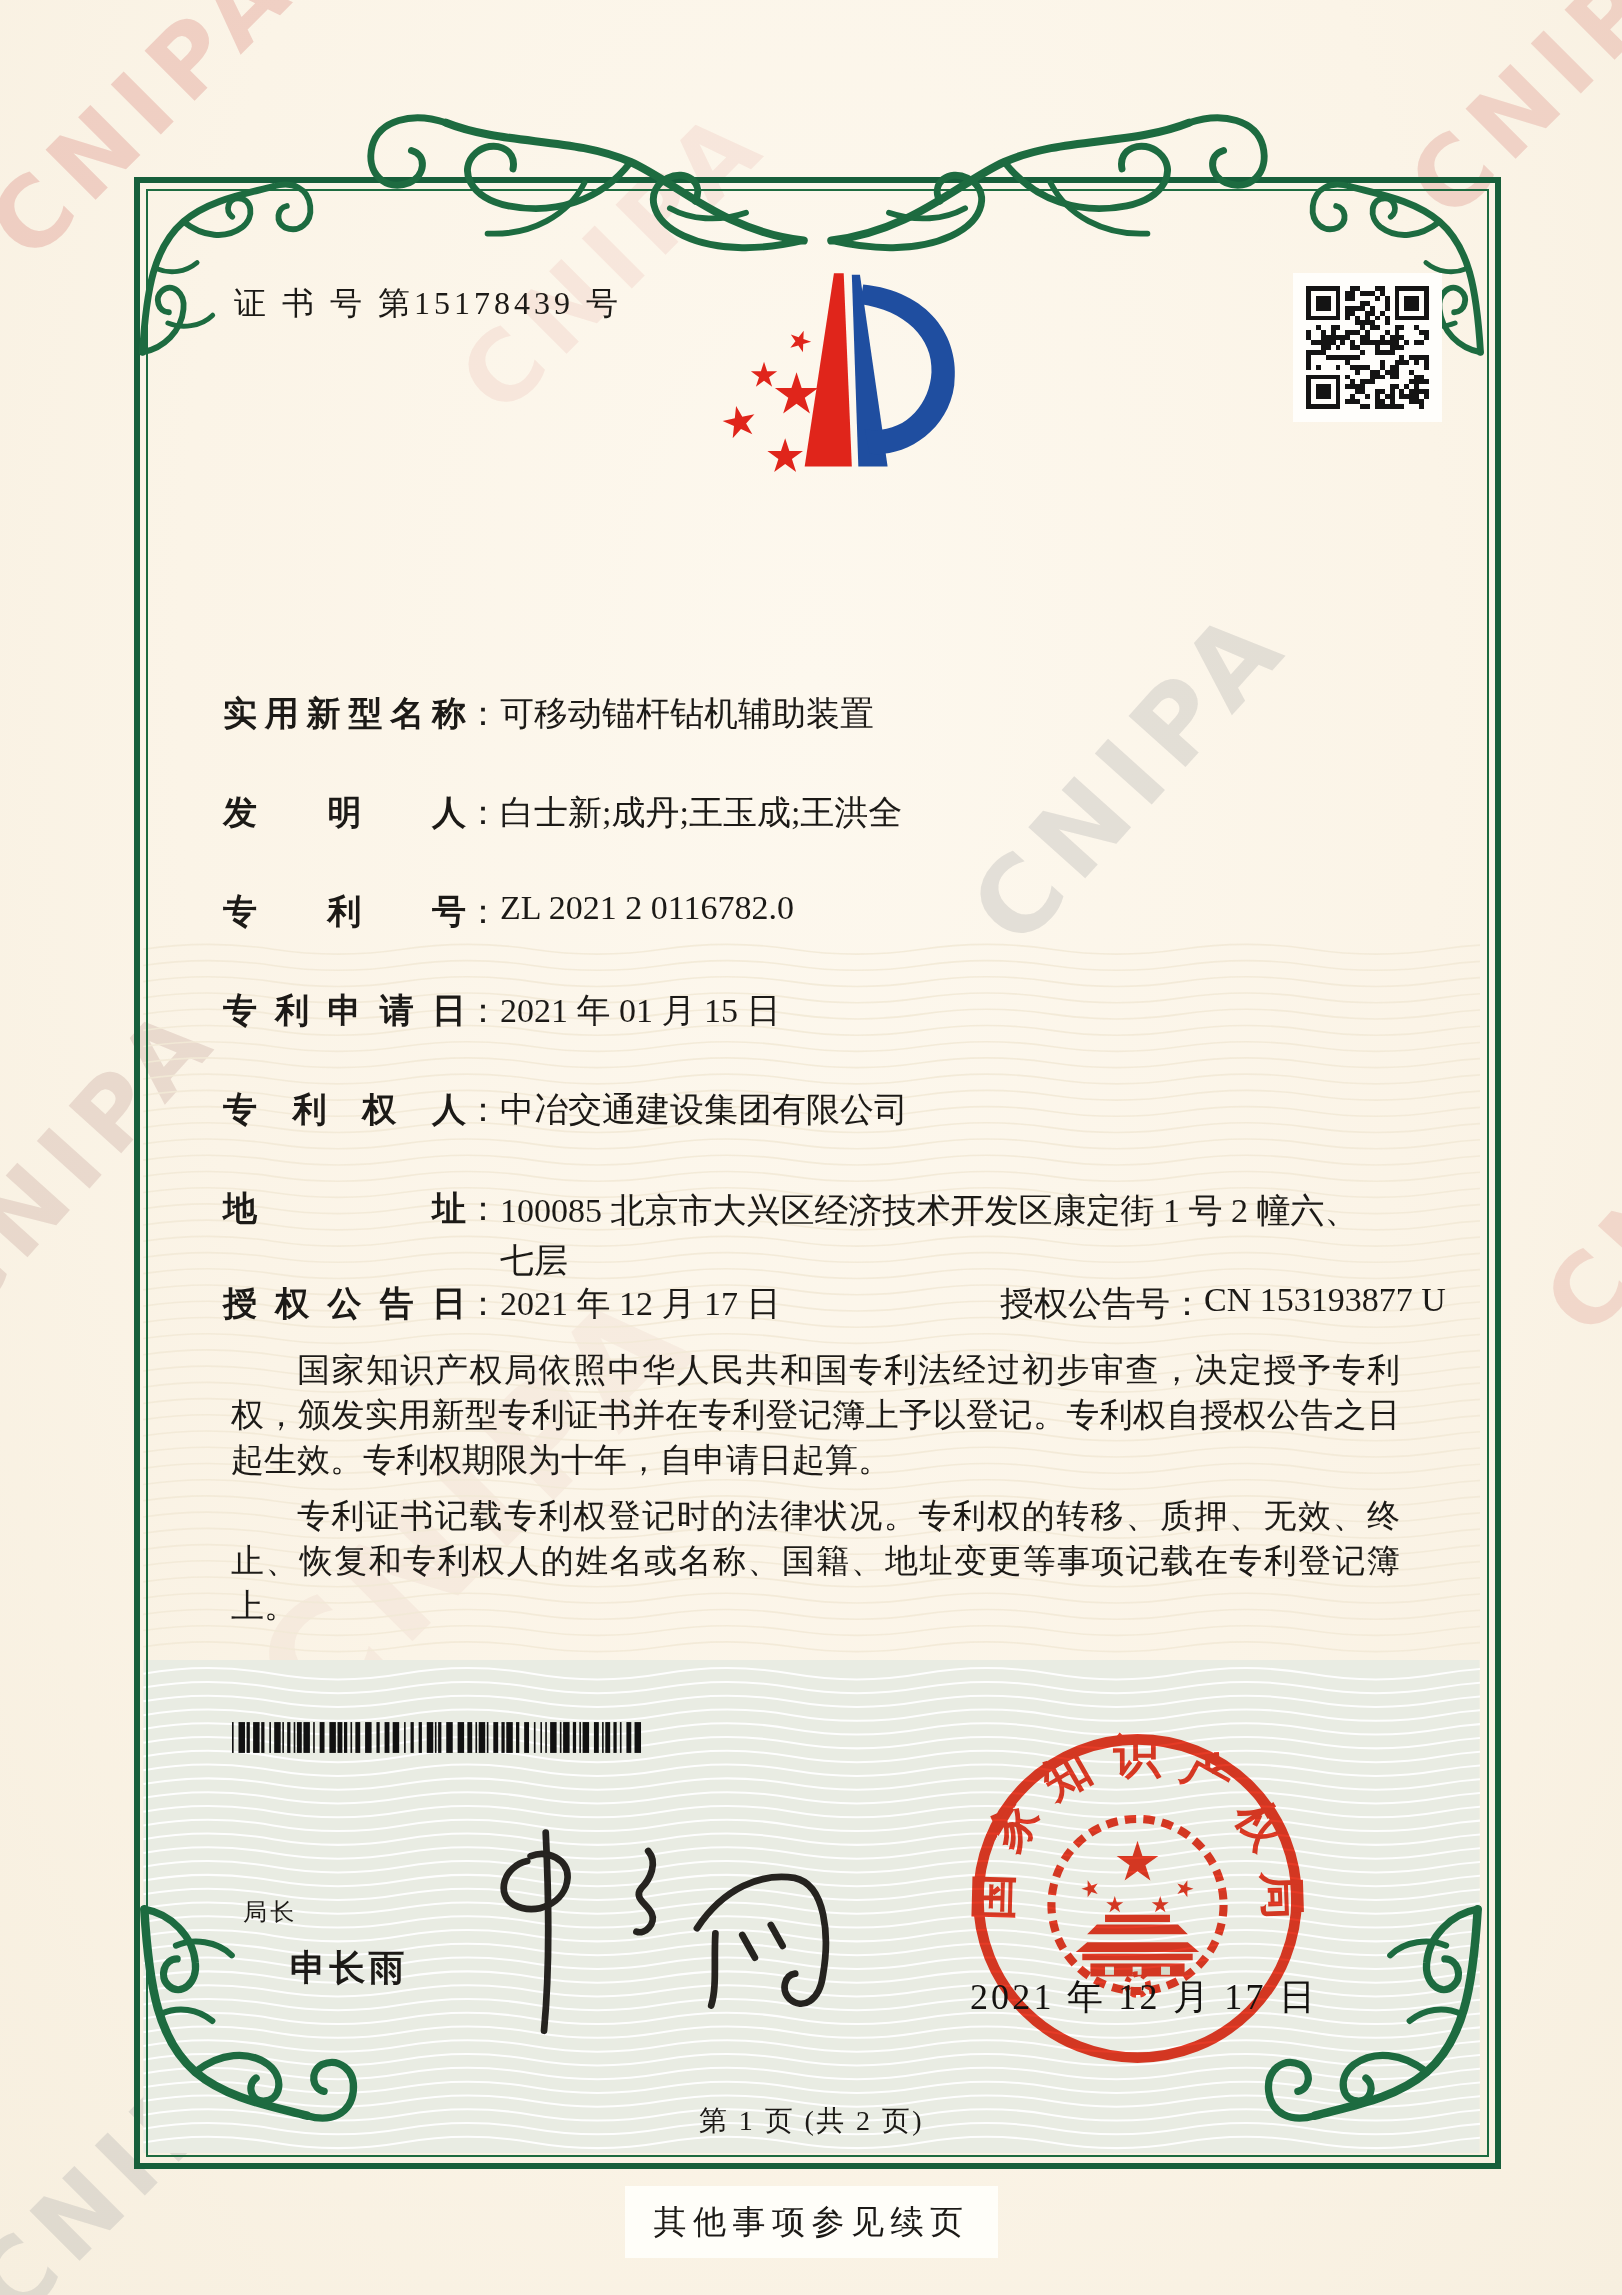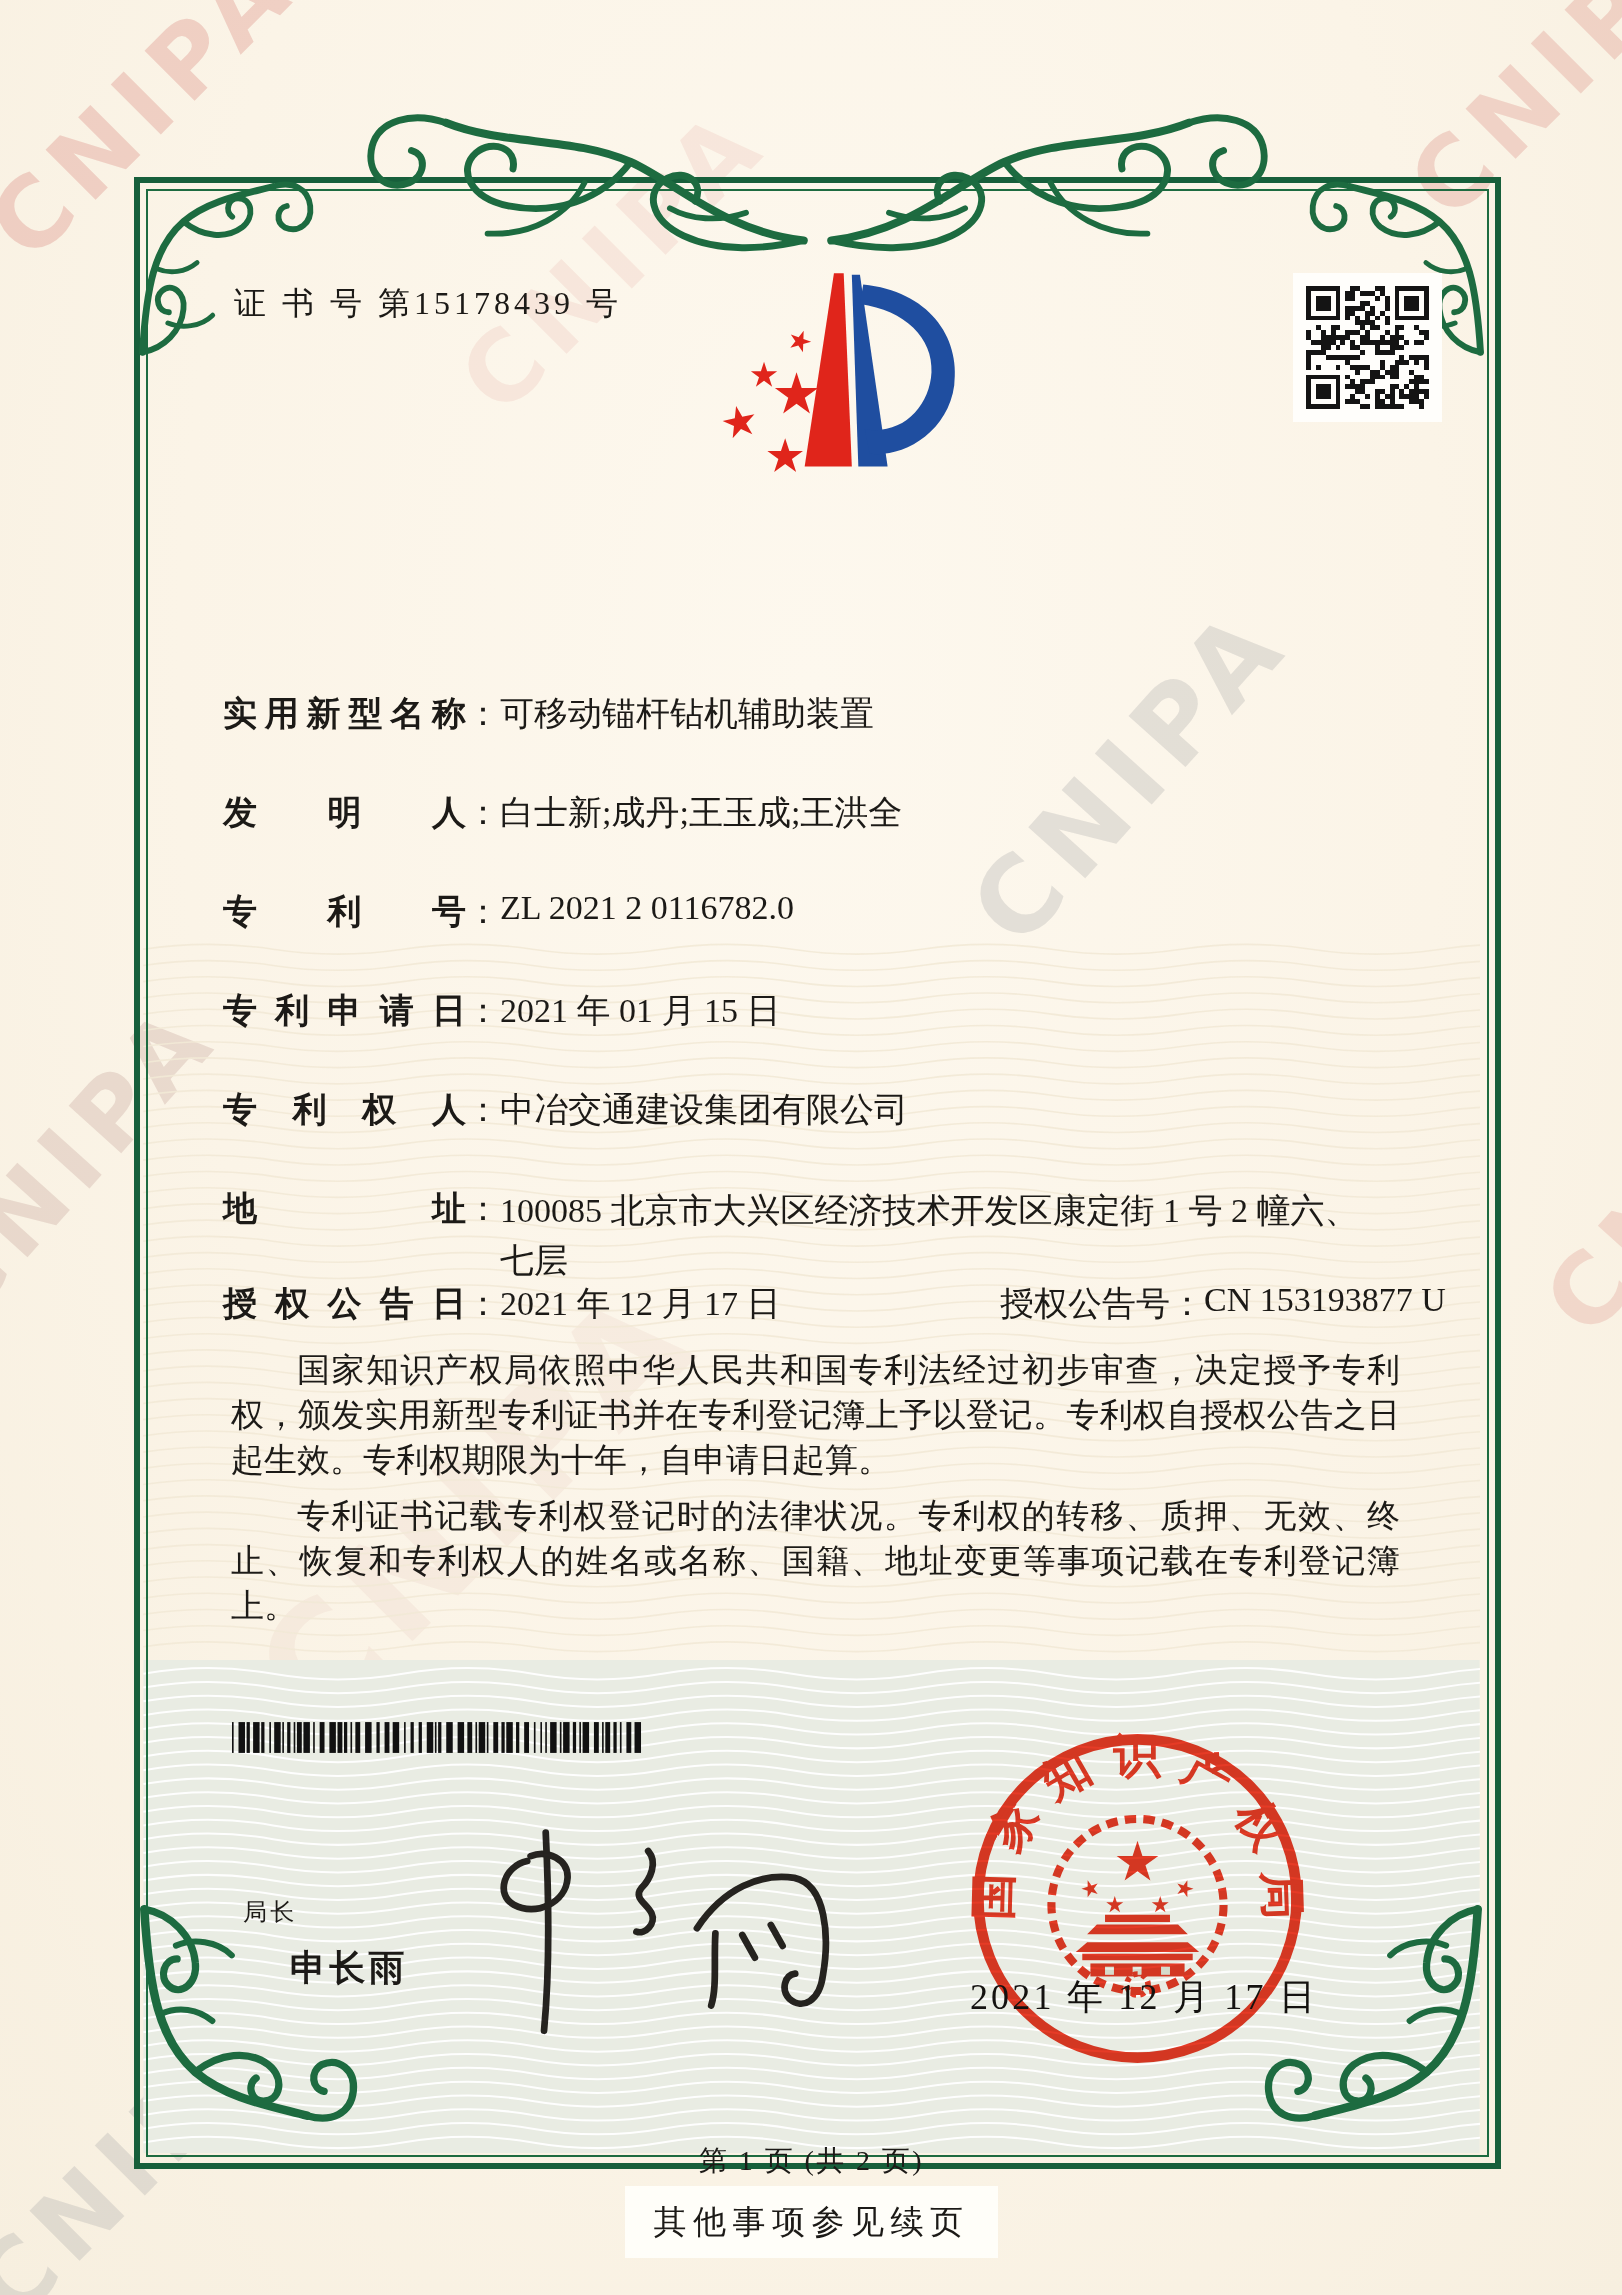--- a/index.html
+++ b/index.html
@@ -54,21 +54,21 @@
   .barcode{position:absolute;left:232px;top:1722px;}
   .director-label{position:absolute;left:243px;top:1896px;font-size:24px;font-weight:400;
          font-family:"Liberation Sans","DejaVu Sans",sans-serif;letter-spacing:3.2px;}
   .director-name{position:absolute;left:243px;top:1944px;font-size:36px;font-weight:600;
          font-family:"Liberation Sans","DejaVu Sans",sans-serif;letter-spacing:3.2px;margin-left:47px;}
   .sig{position:absolute;left:438px;top:1809px;}
   .seal{position:absolute;left:967px;top:1728px;mix-blend-mode:multiply;opacity:.95;}
   .seal-date{position:absolute;left:933px;top:1973px;width:422px;text-align:center;
          font-size:36px;letter-spacing:3.2px;color:#141210;}
   .page-info{position:absolute;left:0;top:2102px;width:1623px;text-align:center;font-size:28px;
-         letter-spacing:2.4px;margin-top:40px;}
+         letter-spacing:2.4px;}
   .note-box{position:absolute;left:625px;top:2186px;width:373px;height:72px;background:#fffef9;
          display:flex;align-items:center;justify-content:center;}
   .note{font-size:33px;letter-spacing:6.5px;}
 </style>
 </head>
 <body>
 
 <div class="page">
 
   <svg width="0" height="0" style="position:absolute">

